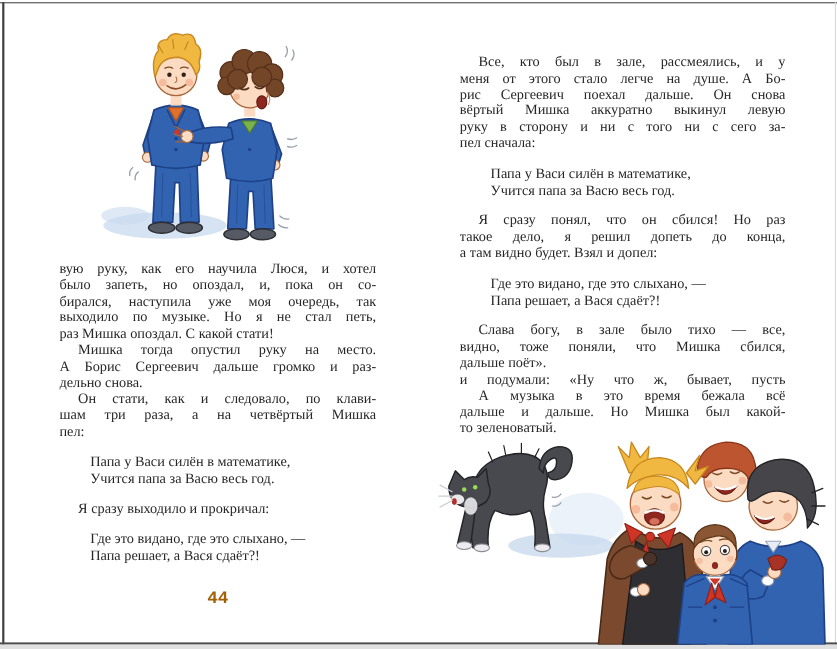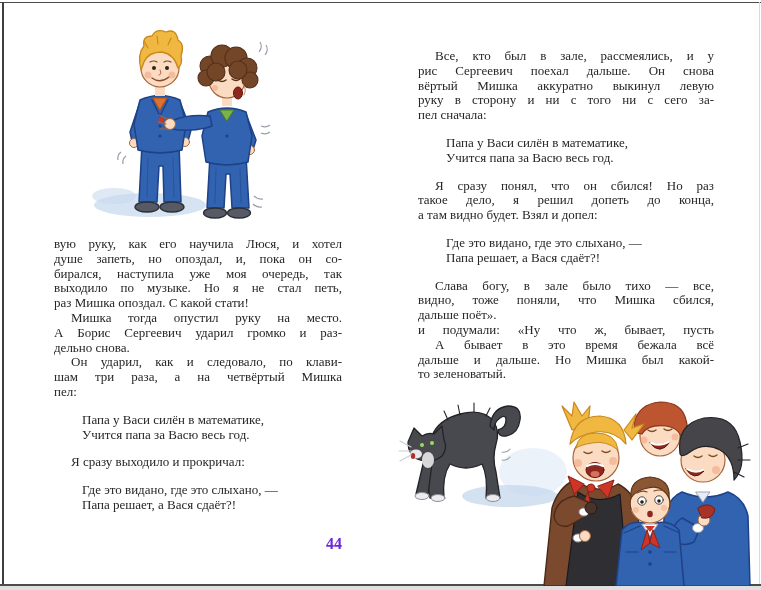--- a/index.html
+++ b/index.html
@@ -29,22 +29,22 @@
   .col{position:absolute;}
   .col-left{left:54px;top:237px;width:288px;}
   .col-right{left:418px;top:49px;width:296px;}
   .line{font-size:13px;line-height:14.8px;overflow:hidden;white-space:nowrap;font-family:Liberation Serif, serif;}
   .line.j,.line.j-first{white-space:normal;text-align:justify;text-align-last:justify;}
   .line.j-first{text-indent:17px;}
   .line.plain-first{text-indent:17px;}
   .line.verse{padding-left:28px;}
   .line.gap{height:13px;}
   .page-num{
-    position:absolute;left:54px;top:535px;width:288px;text-align:right;
-    font-family:Liberation Serif, serif;font-weight:bold;font-size:16px;color:#6d28d9;
+    position:absolute;left:54px;top:535px;width:288px;text-align:center;
+    font-family:Liberation Mono, monospace;font-weight:bold;font-size:16px;color:#a16207;
   }
   .illus{position:absolute;}
   .illus-boys{left:88px;top:8px;width:225px;height:225px;}
   .illus-cat{left:398px;top:400px;width:363px;height:186px;}
   svg{display:block;width:100%;height:100%;}
 </style>
 </head>
 <body>
 
 <div class="page">
@@ -124,62 +124,63 @@
         <path d="M171,44 q4,-5 1,-10 M177,47 q4,-5 1,-10"></path>
         <path d="M173,118 q5,2 9,-1 M173,125 q5,2 9,-1"></path>
         <path d="M38,148 q-4,3 -3,8 M33,144 q-4,3 -3,8"></path>
         <path d="M166,188 q4,4 9,3 M165,196 q4,4 9,3"></path>
       </g>
     </svg>
   </div>
 
   <div class="col col-left">
       <div class="line j">вую руку, как его научила Люся, и хотел</div>
-      <div class="line j">душе запеть, но опоздал, и, пока он со-</div>
+      <div class="line j">было запеть, но опоздал, и, пока он со-</div>
       <div class="line j">бирался, наступила уже моя очередь, так</div>
       <div class="line j">выходило по музыке. Но я не стал петь,</div>
       <div class="line plain">раз Мишка опоздал. С какой стати!</div>
       <div class="line j-first">Мишка тогда опустил руку на место.</div>
-      <div class="line j">А Борис Сергеевич ударил громко и раз-</div>
+      <div class="line j">А Борис Сергеевич дальше громко и раз-</div>
       <div class="line plain">дельно снова.</div>
-      <div class="line j-first">Он ударил, как и следовало, по клави-</div>
+      <div class="line j-first">Он стати, как и следовало, по клави-</div>
       <div class="line j">шам три раза, а на четвёртый Мишка</div>
       <div class="line plain">пел:</div>
       <div class="line gap"></div>
       <div class="line verse">Папа у Васи силён в математике,</div>
       <div class="line verse">Учится папа за Васю весь год.</div>
       <div class="line gap"></div>
       <div class="line plain-first">Я сразу выходило и прокричал:</div>
       <div class="line gap"></div>
       <div class="line verse">Где это видано, где это слыхано, —</div>
       <div class="line verse">Папа решает, а Вася сдаёт?!</div>
     </div>
 
   <div class="col col-right">
       <div class="line j-first">Все, кто был в зале, рассмеялись, и у</div>
+      <div class="line j">меня от этого стало легче на душе. А Бо-</div>
       <div class="line j">рис Сергеевич поехал дальше. Он снова</div>
       <div class="line j">вёртый Мишка аккуратно выкинул левую</div>
       <div class="line j">руку в сторону и ни с того ни с сего за-</div>
       <div class="line plain">пел сначала:</div>
       <div class="line gap"></div>
       <div class="line verse">Папа у Васи силён в математике,</div>
       <div class="line verse">Учится папа за Васю весь год.</div>
       <div class="line gap"></div>
       <div class="line j-first">Я сразу понял, что он сбился! Но раз</div>
       <div class="line j">такое дело, я решил допеть до конца,</div>
       <div class="line plain">а там видно будет. Взял и допел:</div>
       <div class="line gap"></div>
       <div class="line verse">Где это видано, где это слыхано, —</div>
       <div class="line verse">Папа решает, а Вася сдаёт?!</div>
       <div class="line gap"></div>
       <div class="line j-first">Слава богу, в зале было тихо — все,</div>
       <div class="line j">видно, тоже поняли, что Мишка сбился,</div>
       <div class="line plain">дальше поёт».</div>
       <div class="line j">и подумали: «Ну что ж, бывает, пусть</div>
-      <div class="line j-first">А бывает в это время бежала всё</div>
+      <div class="line j-first">А музыка в это время бежала всё</div>
       <div class="line j">дальше и дальше. Но Мишка был какой-</div>
       <div class="line plain">то зеленоватый.</div>
     </div>
 
   <div class="page-num">44</div>
 
   <div class="illus illus-cat" role="img" aria-label="Испуганный чёрный кот и четверо детей">
     <svg viewBox="0 0 363 186" xmlns="http://www.w3.org/2000/svg">
       <g>
         <ellipse cx="112" cy="96" rx="48" ry="11" fill="var(--shadow-blue)" opacity="0.8"></ellipse>

